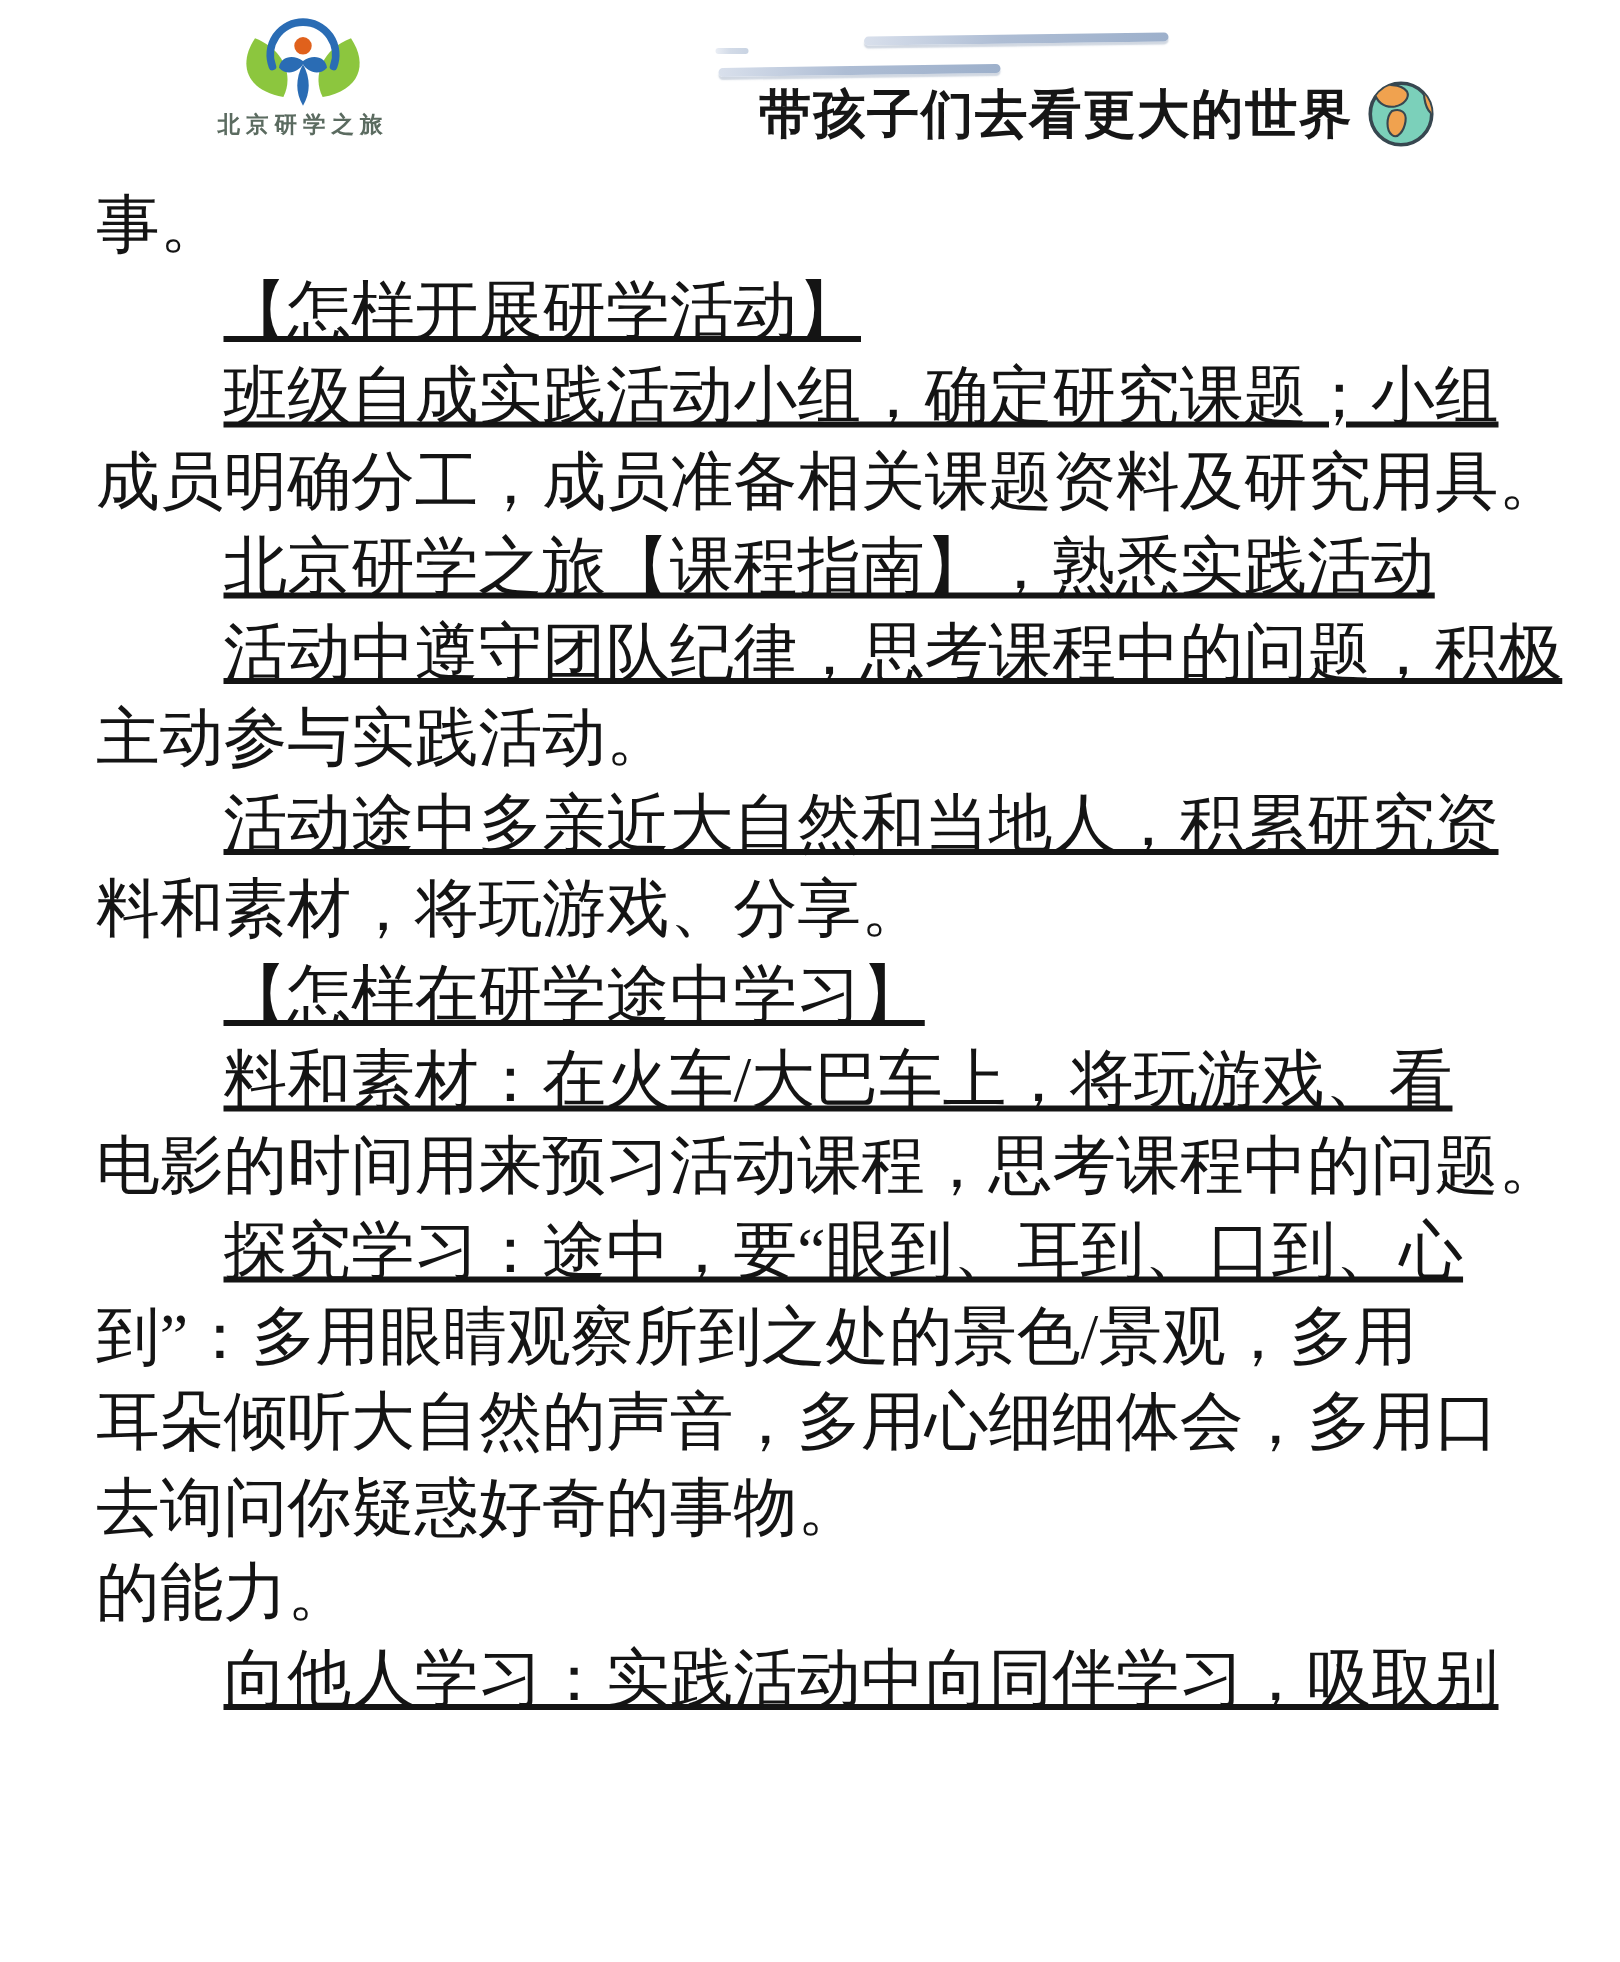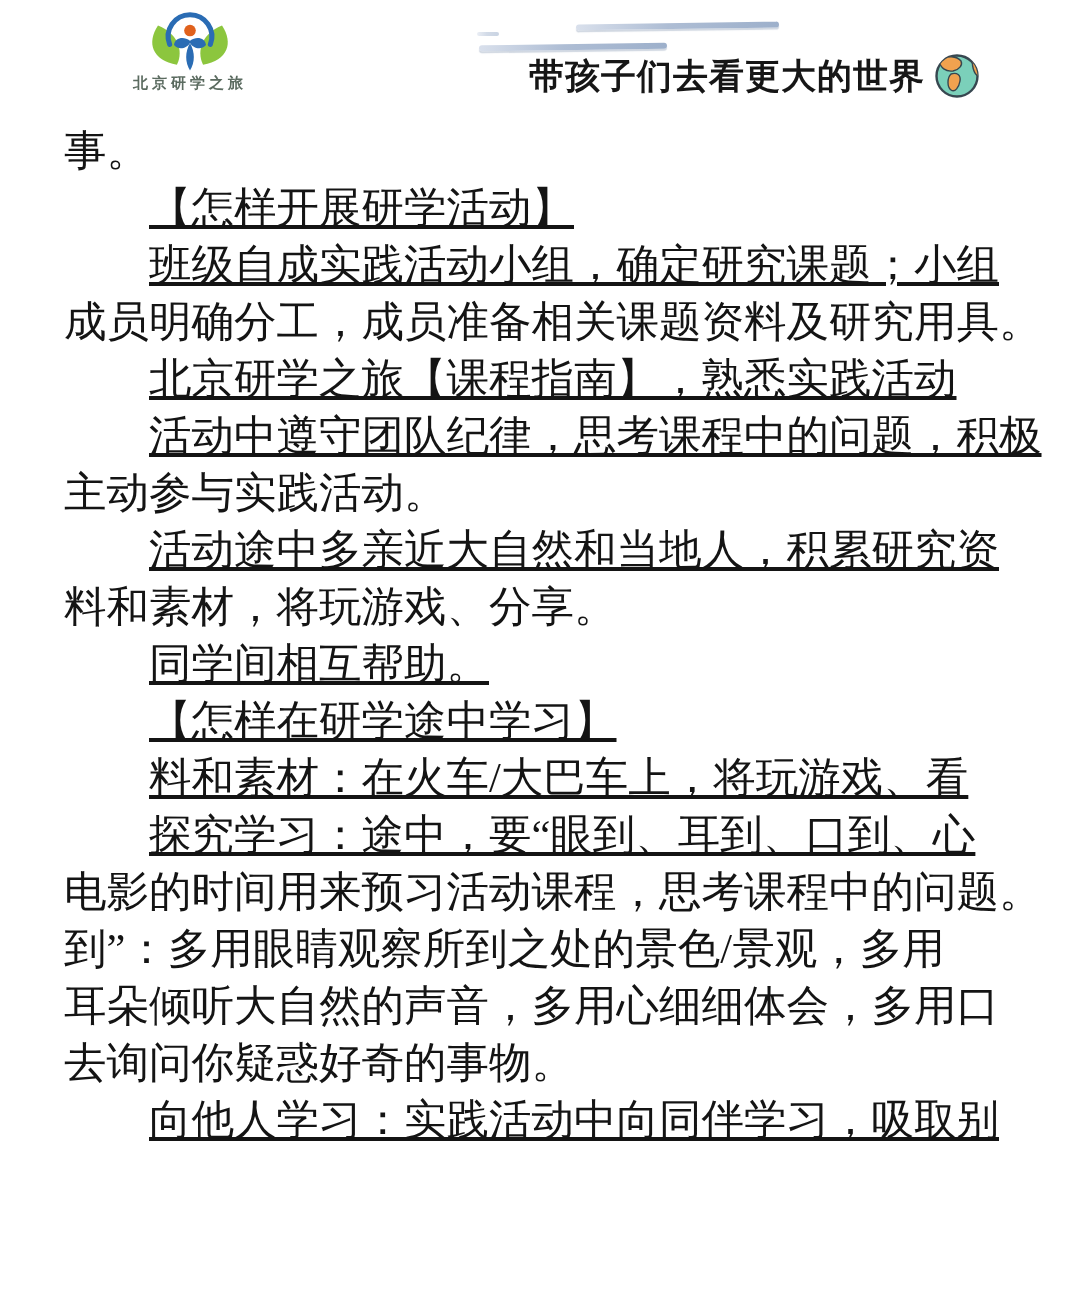--- a/index.html
+++ b/index.html
@@ -6,42 +6,42 @@
   html, body { width: 1080px; height: 1308px; overflow: hidden; }
   body {
     background: #ffffff;
     font-family: "Liberation Serif", "DejaVu Serif", serif;
     position: relative;
   }
   .page { position: relative; width: 1080px; height: 1308px; background: #ffffff; }
 
   
   .logo-block {
-    position: absolute; left: 120px; top: 8px; width: 140px;
+    position: absolute; left: 132px; top: 8px; width: 140px;
     text-align: center;
   }
   .logo-graphic { display: block; margin: 0 auto; }
   .logo-text {
     margin-top: 2px;
     font-family: "Liberation Sans", "DejaVu Sans", sans-serif;
     font-size: 15px; font-weight: bold; letter-spacing: 4px;
     color: #5b6b60; white-space: nowrap;
   }
 
   .swoosh {
     position: absolute; height: 6px; border-radius: 3px;
     background: linear-gradient(90deg, #d9e0ec 0%, #aebdd4 45%, #9db0cb 100%);
     box-shadow: 0 2px 1px rgba(120,140,170,0.35);
   }
   .swoosh-top    { left: 576px; top: 23px; width: 203px; transform: rotate(-0.8deg); }
   .swoosh-dash   { left: 477px; top: 32px; width: 22px; height: 4px; opacity: 0.55; box-shadow: none; }
   .swoosh-bottom { left: 479px; top: 44px; width: 188px; transform: rotate(-0.8deg); }
 
   .slogan-row {
-    position: absolute; left: 529px; top: 52px;
+    position: absolute; left: 506px; top: 52px;
     display: flex; align-items: center; gap: 8px;
   }
   .slogan {
     font-size: 35px; font-weight: bold; color: #161616;
     letter-spacing: 1px; white-space: nowrap;
   }
   .globe { display: block; }
 
   
   .content {
@@ -98,24 +98,24 @@
   <div class="content">
     <div class="line">事。</div>
     <div class="line indent">【怎样开展研学活动】</div>
     <div class="line indent">班级自成实践活动小组，确定研究课题；小组</div>
     <div class="line">成员明确分工，成员准备相关课题资料及研究用具。</div>
     <div class="line indent">北京研学之旅【课程指南】，熟悉实践活动</div>
     <div class="line indent">活动中遵守团队纪律，思考课程中的问题，积极</div>
     <div class="line">主动参与实践活动。</div>
     <div class="line indent">活动途中多亲近大自然和当地人，积累研究资</div>
     <div class="line">料和素材，将玩游戏、分享。</div>
-    <div class="line indent">同学间相互帮助。</div>
     <div class="line indent">【怎样在研学途中学习】</div>
     <div class="line indent">料和素材：在火车/大巴车上，将玩游戏、看</div>
+    <div class="line">电影的时间用来预习活动课程，思考课程中的问题。</div>
     <div class="line indent">探究学习：途中，要“眼到、耳到、口到、心</div>
-    <div class="line">电影的时间用来预习活动课程，思考课程中的问题。</div>
     <div class="line">到”：多用眼睛观察所到之处的景色/景观，多用</div>
     <div class="line">耳朵倾听大自然的声音，多用心细细体会，多用口</div>
     <div class="line">去询问你疑惑好奇的事物。</div>
+    <div class="line">的能力。</div>
     <div class="line indent">向他人学习：实践活动中向同伴学习，吸取别</div>
   </div>
 
 </div>
 
 </body></html>

